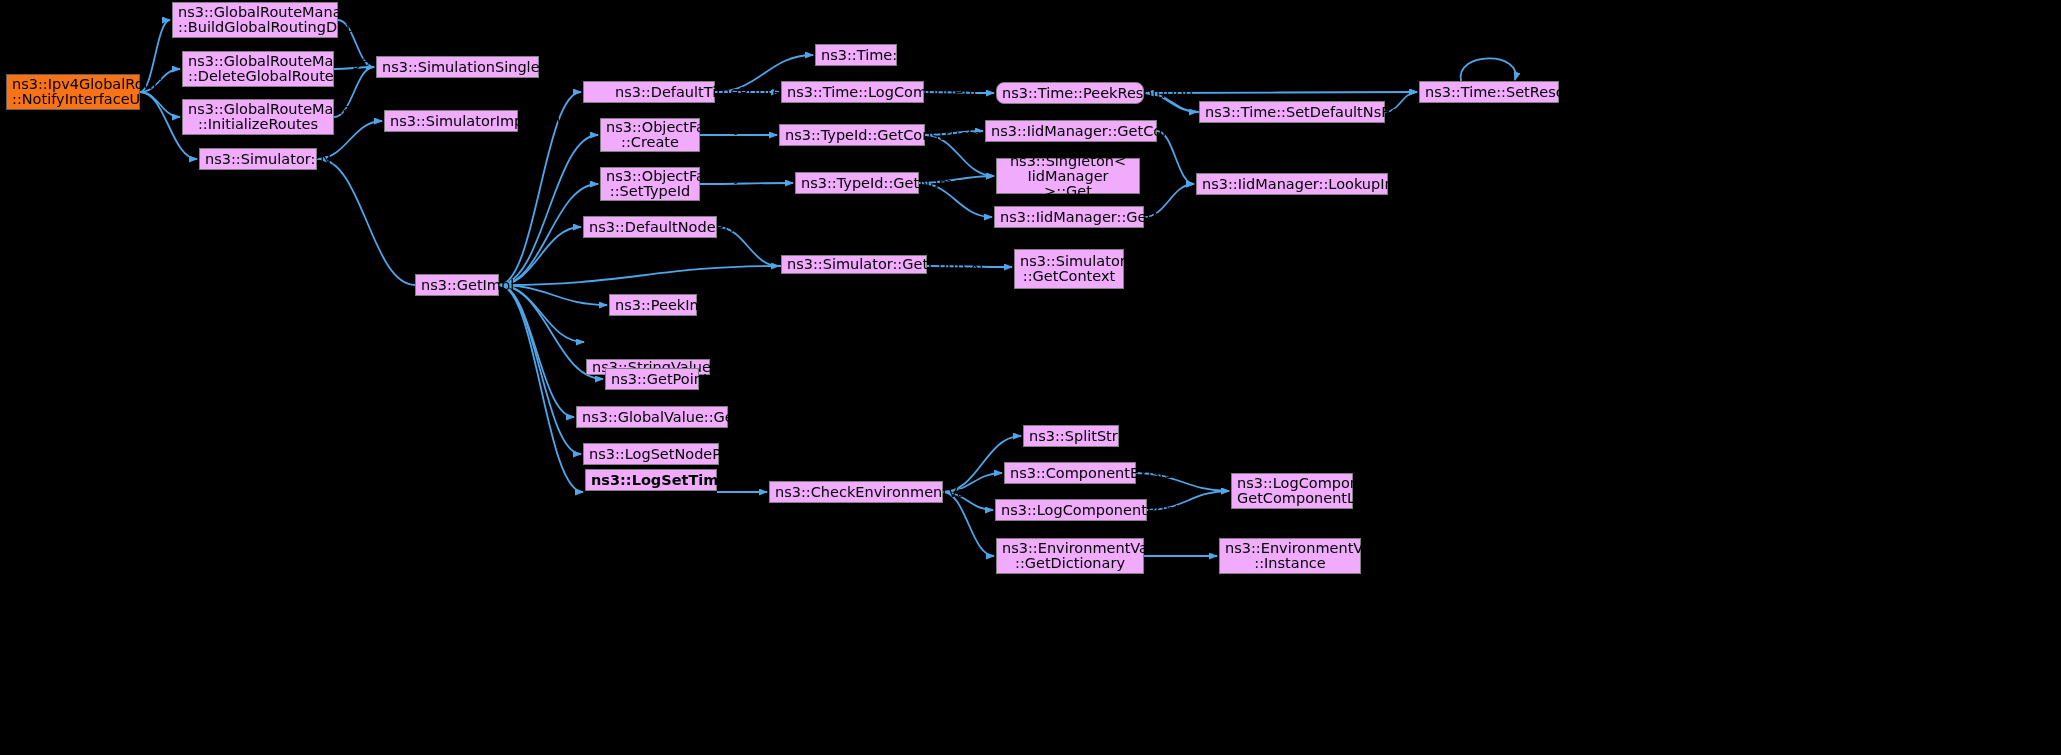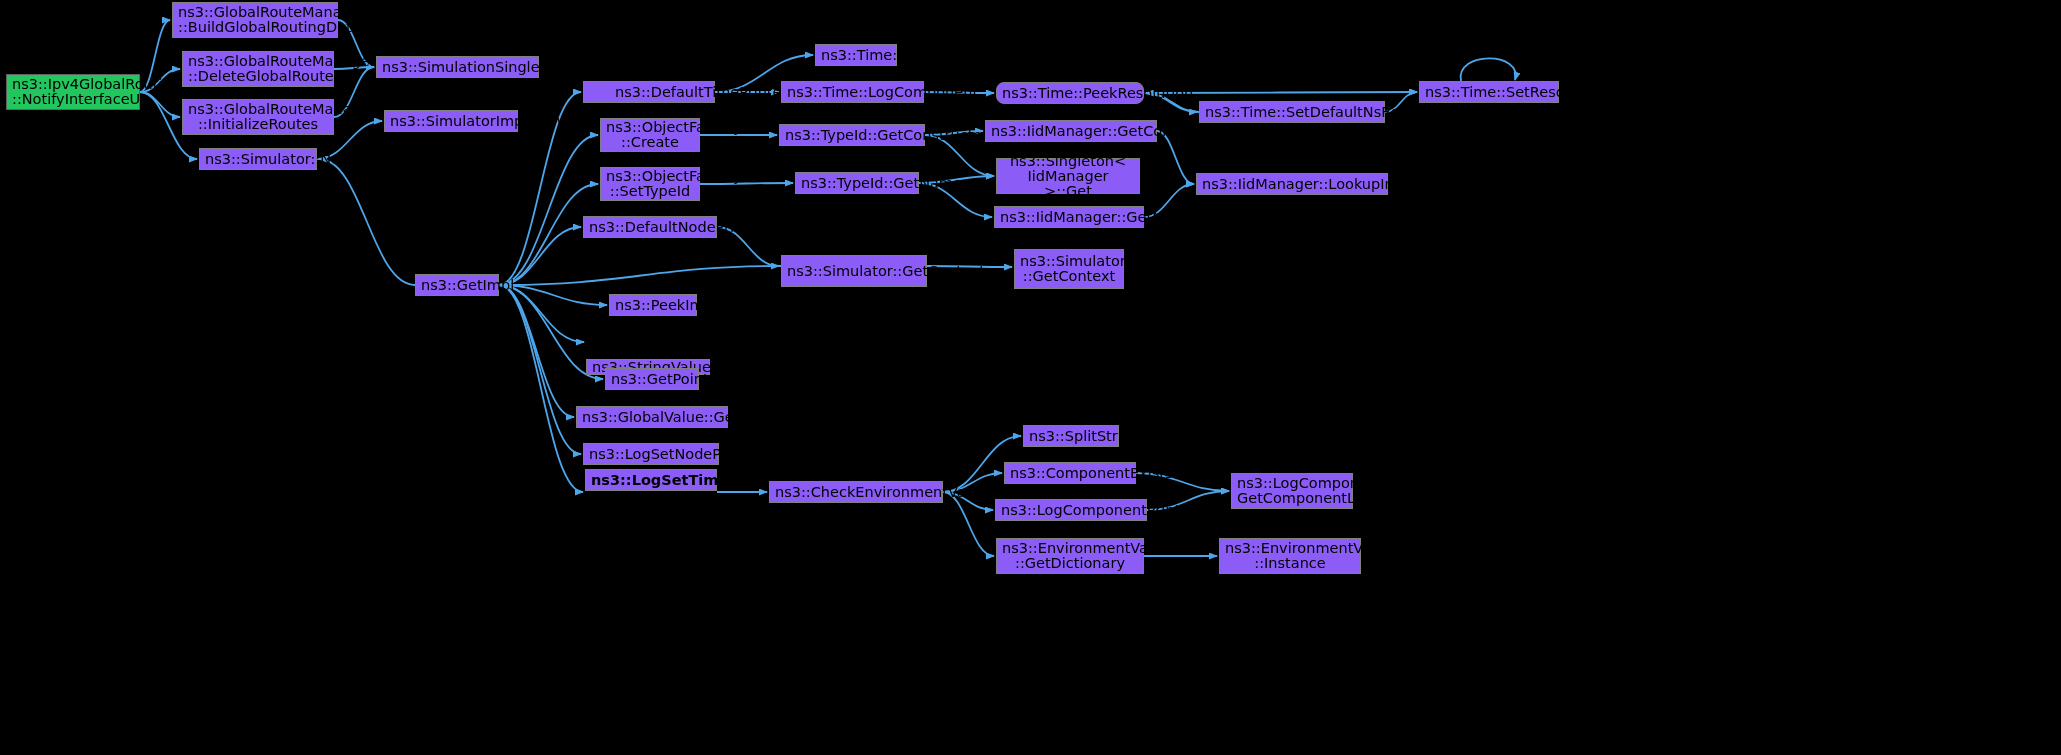--- a/index.html
+++ b/index.html
@@ -1,22 +1,22 @@
 <!DOCTYPE html>
 <html><head>
 <meta charset="utf-8">
 <style>
   html,body{margin:0;padding:0;background:#000;}
   #canvas{position:relative;width:2061px;height:755px;background:#000;overflow:hidden;
           font-family:"DejaVu Sans","Liberation Sans",sans-serif;}
   svg.edges{position:absolute;left:0;top:0;width:2061px;height:755px;}
-  .node{position:absolute;box-sizing:border-box;background:#8b5cf6;border:1px solid #808080;
+  .node{position:absolute;box-sizing:border-box;background:#f0abfc;border:1px solid #808080;
         color:#000000;display:flex;align-items:center;justify-content:center;text-align:center;
         font-size:14.5px;line-height:15px;padding:2px 5px;white-space:pre-line;}
-  .node.root{background:#22c55e;border:1px solid #606060;}
+  .node.root{background:#f97316;border:1px solid #606060;}
   .node span{display:block;width:100%;}
 </style>
 </head>
 <body>
 
 <div id="canvas">
   <svg class="edges">
     <defs>
       <marker id="ah" markerWidth="9" markerHeight="7" refX="8" refY="3.5" orient="auto" markerUnits="userSpaceOnUse">
         <path d="M0,0 L9,3.5 L0,7 z" fill="#4ea6ea"></path>
@@ -93,21 +93,21 @@
       <div class="node" style="left: 609px; top: 294px; width: 88px; height: 22px;"><span>ns3::PeekImpl</span></div>
       <div class="node" style="left: 586px; top: 331px; width: 124px; height: 16px; margin-top: 28px;"><span>ns3::StringValue::Get</span></div>
       <div class="node" style="left: 605px; top: 368px; width: 94px; height: 22px;"><span>ns3::GetPointer</span></div>
       <div class="node" style="left: 576px; top: 406px; width: 152px; height: 22px;"><span>ns3::GlobalValue::GetValue</span></div>
       <div class="node" style="left: 583px; top: 443px; width: 136px; height: 22px;"><span>ns3::LogSetNodePrinter</span></div>
       <div class="node" style="left: 585px; top: 469px; width: 132px; height: 22px; font-weight: bold;"><span>ns3::LogSetTimePrinter</span></div>
       <div class="node" style="left: 815px; top: 44px; width: 82px; height: 22px;"><span>ns3::Time::As</span></div>
       <div class="node" style="left: 781px; top: 81px; width: 143px; height: 22px;"><span>ns3::Time::LogComponent</span></div>
       <div class="node" style="left: 779px; top: 124px; width: 146px; height: 22px;"><span>ns3::TypeId::GetConstructor</span></div>
       <div class="node" style="left: 795px; top: 172px; width: 124px; height: 22px;"><span>ns3::TypeId::GetName</span></div>
-      <div class="node" style="left: 781px; top: 255px; width: 146px; height: 32px;"><span>ns3::Simulator::GetContext</span></div>
+      <div class="node" style="left: 781px; top: 255px; width: 146px; height: 19px;"><span>ns3::Simulator::GetContext</span></div>
       <div class="node" style="left: 769px; top: 481px; width: 174px; height: 22px;"><span>ns3::CheckEnvironmentVariables</span></div>
       <div class="node" style="left: 996px; top: 82px; width: 148px; height: 22px; border-radius: 8px;"><span>ns3::Time::PeekResolution</span></div>
       <div class="node" style="left: 985px; top: 120px; width: 172px; height: 22px;"><span>ns3::IidManager::GetConstructor</span></div>
       <div class="node" style="left: 996px; top: 158px; width: 144px; height: 36px;"><span>ns3::Singleton&lt; IidManager
 &gt;::Get</span></div>
       <div class="node" style="left: 994px; top: 206px; width: 150px; height: 22px;"><span>ns3::IidManager::GetName</span></div>
       <div class="node" style="left: 1014px; top: 249px; width: 110px; height: 40px;"><span>ns3::SimulatorImpl
 ::GetContext</span></div>
       <div class="node" style="left: 1023px; top: 425px; width: 96px; height: 22px;"><span>ns3::SplitString</span></div>
       <div class="node" style="left: 1004px; top: 462px; width: 132px; height: 22px;"><span>ns3::ComponentExists</span></div>

